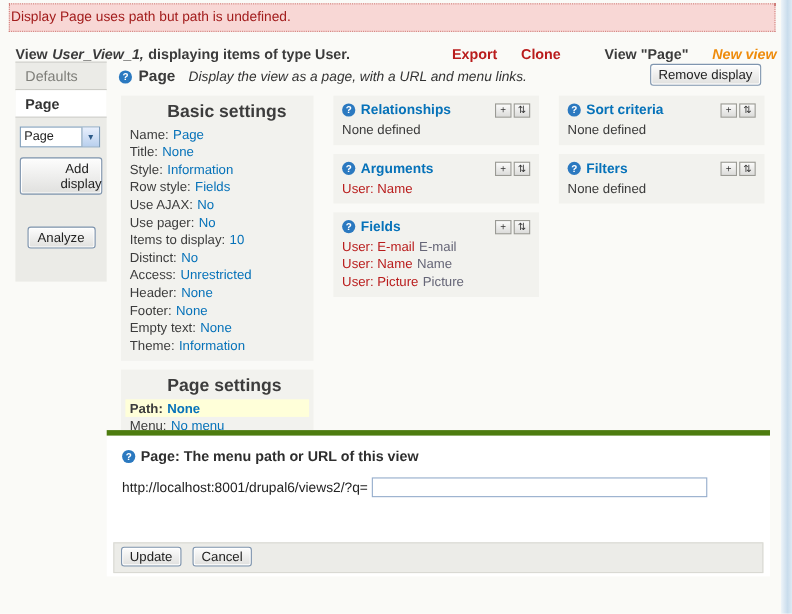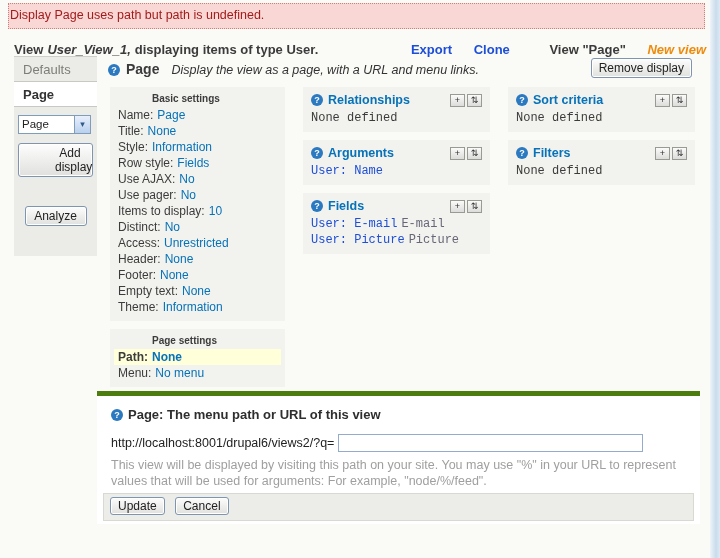--- a/index.html
+++ b/index.html
@@ -3,21 +3,21 @@
 <meta charset="utf-8">
 <style>
   * { box-sizing: border-box; }
   body { margin: 0; }
   #page {
     position: relative; width: 720px; height: 558px; overflow: hidden;
     background: #fafaf7; color: #3b3b3b;
     font-family: "Liberation Sans", "DejaVu Sans", sans-serif; font-size: 12.5px;
   }
   a { text-decoration: none; cursor: pointer; }
-  .blue { color: #1d4ed8; }
+  .blue { color: #b91c1c; }
 
   
   .edge { position: absolute; top: 0; right: 0; width: 10px; height: 558px;
     background: linear-gradient(to right, #eef4f9, #c9dcec 60%, #ddeaf4); }
 
   
   .error-box { position: absolute; left: 8px; top: 3px; width: 697px; height: 26px;
     background: #f8d7d5; border: 1px dotted #cf7f7a; color: #a21c1c;
     line-height: 23px; padding-left: 1px; font-size: 12.5px; }
 
@@ -61,33 +61,33 @@
     text-align: center; line-height: 12px; vertical-align: 1px; cursor: pointer; }
   .main-title { font-weight: bold; font-size: 14px; margin: 0 12px 0 6px; }
   .main-sub { font-style: italic; font-size: 12.5px; color: #333; }
   .remove-btn { position: absolute; right: 2px; top: -3px; }
 
   .col1 { position: absolute; left: 13px; top: 35px; width: 175px; }
   .col2 { position: absolute; left: 206px; top: 35px; width: 187px; }
   .col3 { position: absolute; left: 411px; top: 35px; width: 187px; }
 
   .gbox { background: #f2f2ee; padding: 6px 8px; margin-bottom: 8px; }
-  .box-title { font-weight: bold; color: #3c3c3c; font-size: 10px; margin-bottom: 3px; padding-left: 34px; }
+  .box-title { font-weight: bold; color: #3c3c3c; font-size: 16px; margin-bottom: 3px; padding-left: 34px; }
   .srow { line-height: 16px; font-size: 12px; white-space: nowrap; }
   .slbl { color: #3c3c3c; }
   a.sval { color: #0672b9; margin-left: 4px; }
   .srow.hl { background: #ffffd9; font-weight: bold; padding-left: 4px;
     margin-left: -4px; margin-right: -4px; }
 
   .phead { display: flex; align-items: center; margin-bottom: 3px; }
   a.ptitle { color: #0672b9; font-weight: bold; margin-left: 5px; flex: 1; font-size: 12.5px; }
   .mini { width: 15px; height: 13px; border: 1px solid #9a9a94; margin-left: 2px;
     background: linear-gradient(#fbfbfa, #dcdcda); font-size: 9px; line-height: 11px;
     text-align: center; color: #333; cursor: pointer; }
-  .pbody { font-size: 12px; line-height: 16px; font-family: Liberation Mono, monospace; }
+  .pbody { font-size: 12px; line-height: 16px; }
   .flabel { color: #667; margin-left: 4px; }
 
   
   .config { position: absolute; left: 0; right: 0; top: 339px; height: 133px;
     border-top: 5px solid #4d7c0f; background: #fff; }
   .cfg-head { margin: 11px 0 0 14px; font-weight: bold; font-size: 13px; color: #2e2e2e; }
   .cfg-head .help { margin-right: 5px; }
   .cfg-row { margin: 12px 0 0 14px; display: flex; align-items: center; }
   .url-prefix { color: #222; font-size: 12.5px; }
   input.path { width: 305px; height: 18px; border: 1px solid #94accb; margin-left: 4px;
@@ -190,20 +190,21 @@
         </div>
         <div class="gbox">
           <div class="phead">
             <span class="help">?</span>
             <a class="ptitle">Fields</a>
             <span class="mini">+</span>
             <span class="mini">⇅</span>
           </div>
           <div class="pbody">
             <div><a class="blue">User: E-mail</a><span class="flabel">E-mail</span></div>
+            <div><a class="blue">User: Name</a><span class="flabel">Name</span></div>
             <div><a class="blue">User: Picture</a><span class="flabel">Picture</span></div>
           </div>
         </div>
       </div>
 
       <div class="col3">
         <div class="gbox">
           <div class="phead">
             <span class="help">?</span>
             <a class="ptitle">Sort criteria</a>
@@ -224,21 +225,20 @@
       </div>
 
       <div class="config">
         <div class="cfg-head">
           <span class="help">?</span><span>Page: The menu path or URL of this view</span>
         </div>
         <div class="cfg-row">
           <span class="url-prefix">http://localhost:8001/drupal6/views2/?q=</span>
           <input class="path" type="text" value="" style="">
         </div>
-        <div class="cfg-desc">This view will be displayed by visiting this path on your site. You may use "%" in your URL to represent values that will be used for arguments: For example, "node/%/feed".</div>
         <div class="btn-strip">
           <button class="btn">Update</button>
           <button class="btn">Cancel</button>
         </div>
       </div>
 
     </div>
   </div>
 </div>
 

